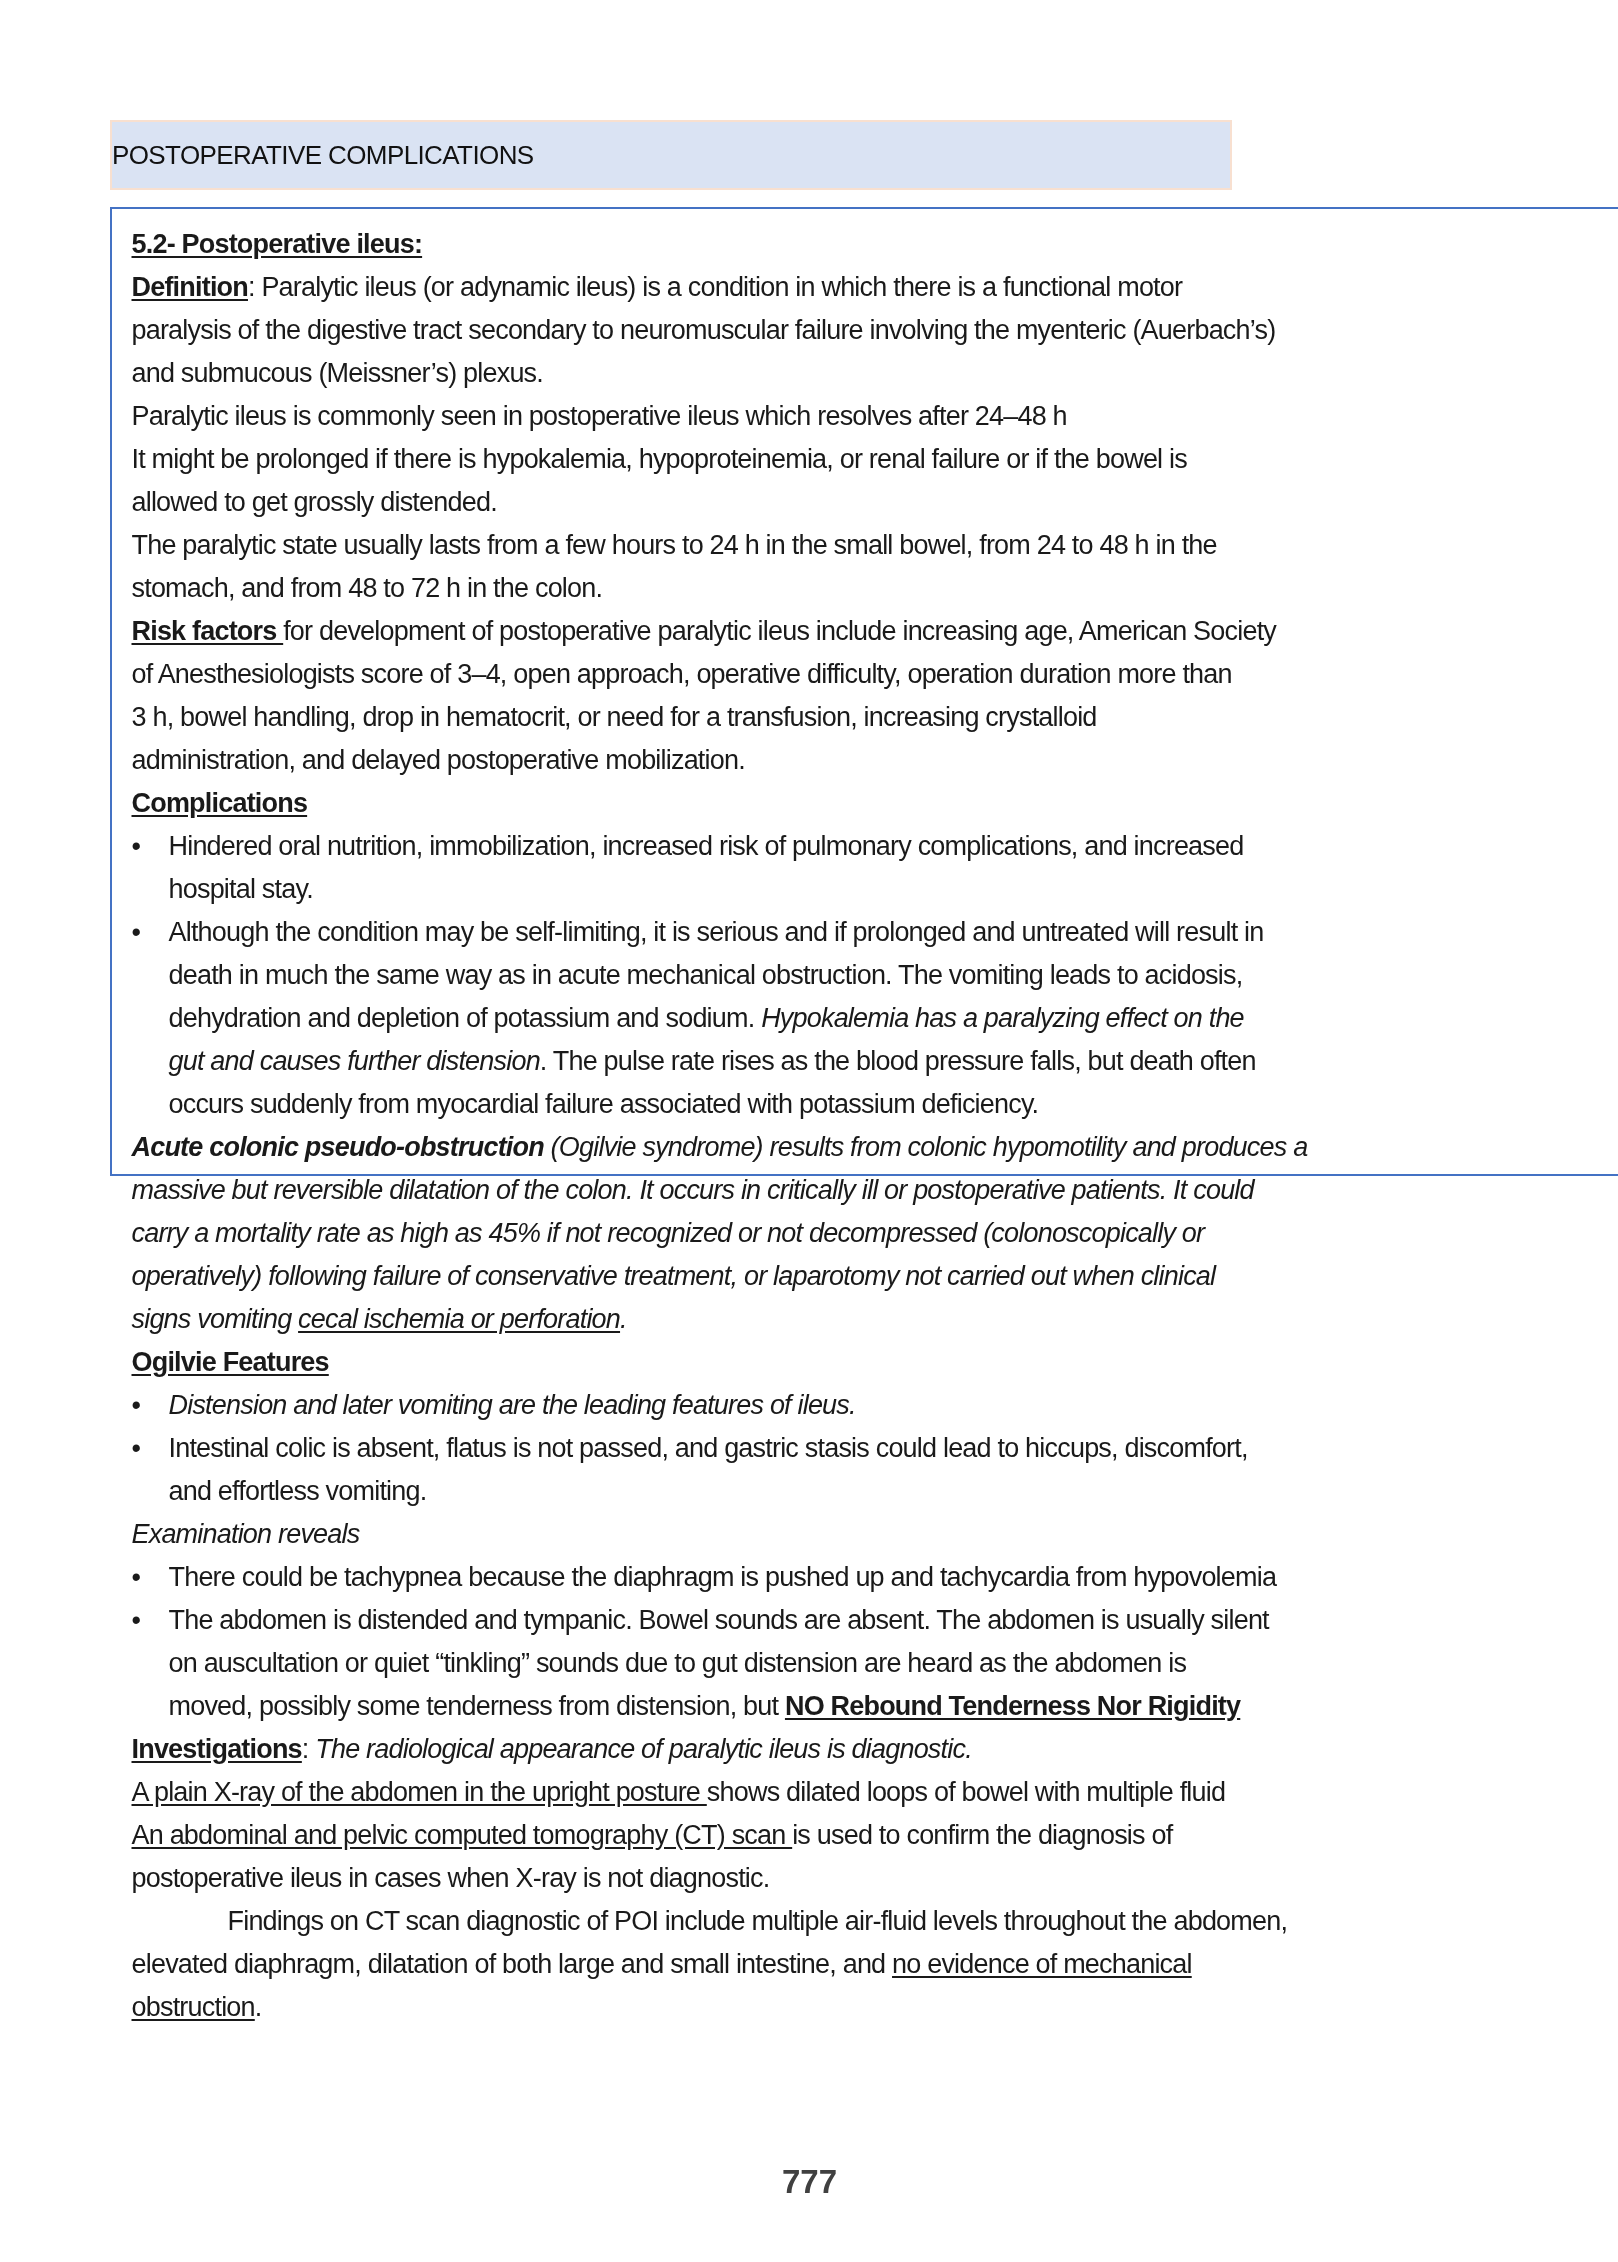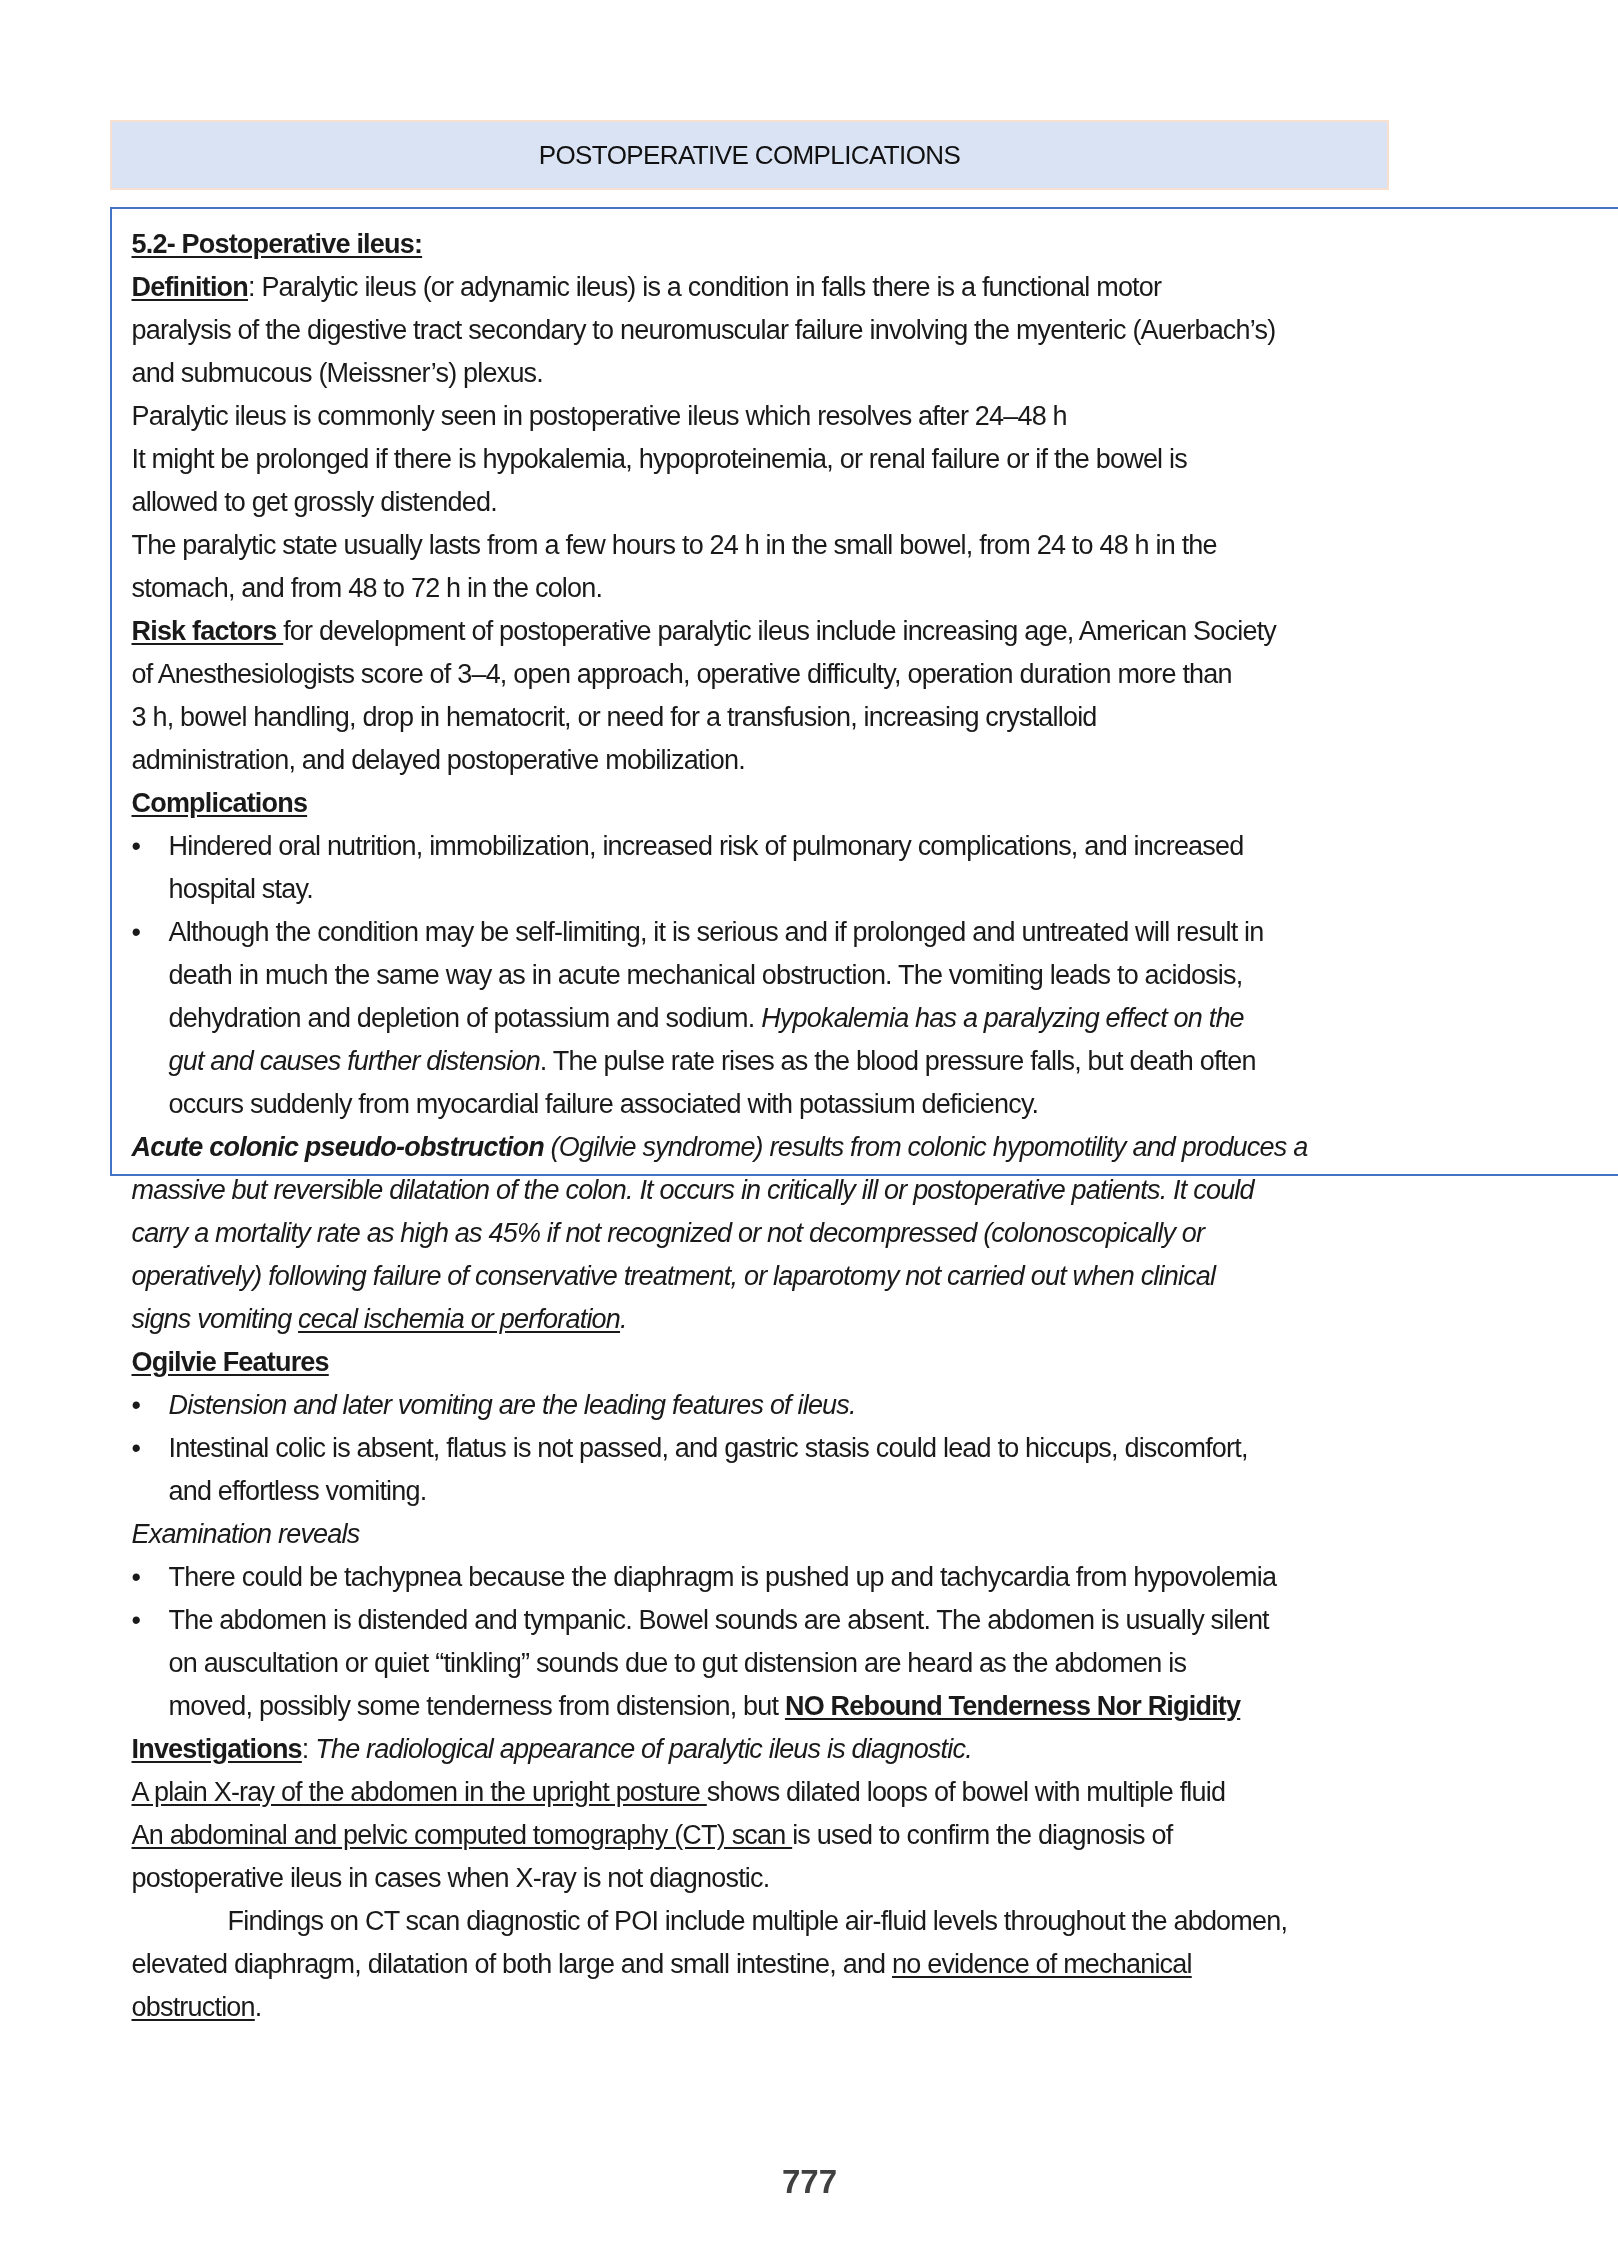--- a/index.html
+++ b/index.html
@@ -1,17 +1,17 @@
 <!DOCTYPE html>
 <html><head>
 <meta charset="utf-8">
 <style>
   html,body{margin:0;padding:0;background:#ffffff;}
   body{width:1619px;height:2263px;position:relative;overflow:hidden;font-family:"Liberation Sans",sans-serif;color:#1a1a1a;}
-  .header-box{position:absolute;left:110px;top:120px;width:1279px;height:70px;background:#dae3f3;border:2px solid #f8e0d0;box-sizing:border-box;display:flex;align-items:center;justify-content:center;}
+  .header-box{position:absolute;left:110px;top:120px;width:1122px;height:70px;background:#dae3f3;border:2px solid #f8e0d0;box-sizing:border-box;display:flex;align-items:center;}
   .header-title{font-size:26px;letter-spacing:-0.6px;color:#111;}
   .content-box{position:absolute;left:110px;top:207px;width:1599px;height:969px;border:2.9px solid #4472c4;box-sizing:border-box;}
   .content{position:absolute;left:19.5px;top:13.7px;right:9.8px;font-size:27px;line-height:43px;letter-spacing:-0.8px;white-space:nowrap;}
   .line{height:43px;}
   .b{font-weight:bold;}
   .i{font-style:italic;}
   .u{text-decoration:underline;text-underline-offset:2.9px;}
   .bullet{position:relative;padding-left:37px;}
   .bullet .dot{position:absolute;left:0;}
   .indent{padding-left:37px;}
@@ -22,21 +22,21 @@
 <body>
 
 <div class="header-box">
   <span class="header-title">POSTOPERATIVE COMPLICATIONS</span>
 </div>
 
 <div class="content-box">
   <div class="content">
     <div class="line b u">5.2- Postoperative ileus:</div>
 
-    <div class="line"><span class="b u">Definition</span><span>: Paralytic ileus (or adynamic ileus) is a condition in falls there is a functional motor</span></div>
+    <div class="line"><span class="b u">Definition</span><span>: Paralytic ileus (or adynamic ileus) is a condition in which there is a functional motor</span></div>
     <div class="line">paralysis of the digestive tract secondary to neuromuscular failure involving the myenteric (Auerbach’s)</div>
     <div class="line">and submucous (Meissner’s) plexus.</div>
 
     <div class="line">Paralytic ileus is commonly seen in postoperative ileus which resolves after 24–48 h</div>
     <div class="line">It might be prolonged if there is hypokalemia, hypoproteinemia, or renal failure or if the bowel is</div>
     <div class="line">allowed to get grossly distended.</div>
     <div class="line">The paralytic state usually lasts from a few hours to 24 h in the small bowel, from 24 to 48 h in the</div>
     <div class="line">stomach, and from 48 to 72 h in the colon.</div>
 
     <div class="line"><span class="b u">Risk factors </span><span>for development of postoperative paralytic ileus include increasing age, American Society</span></div>

